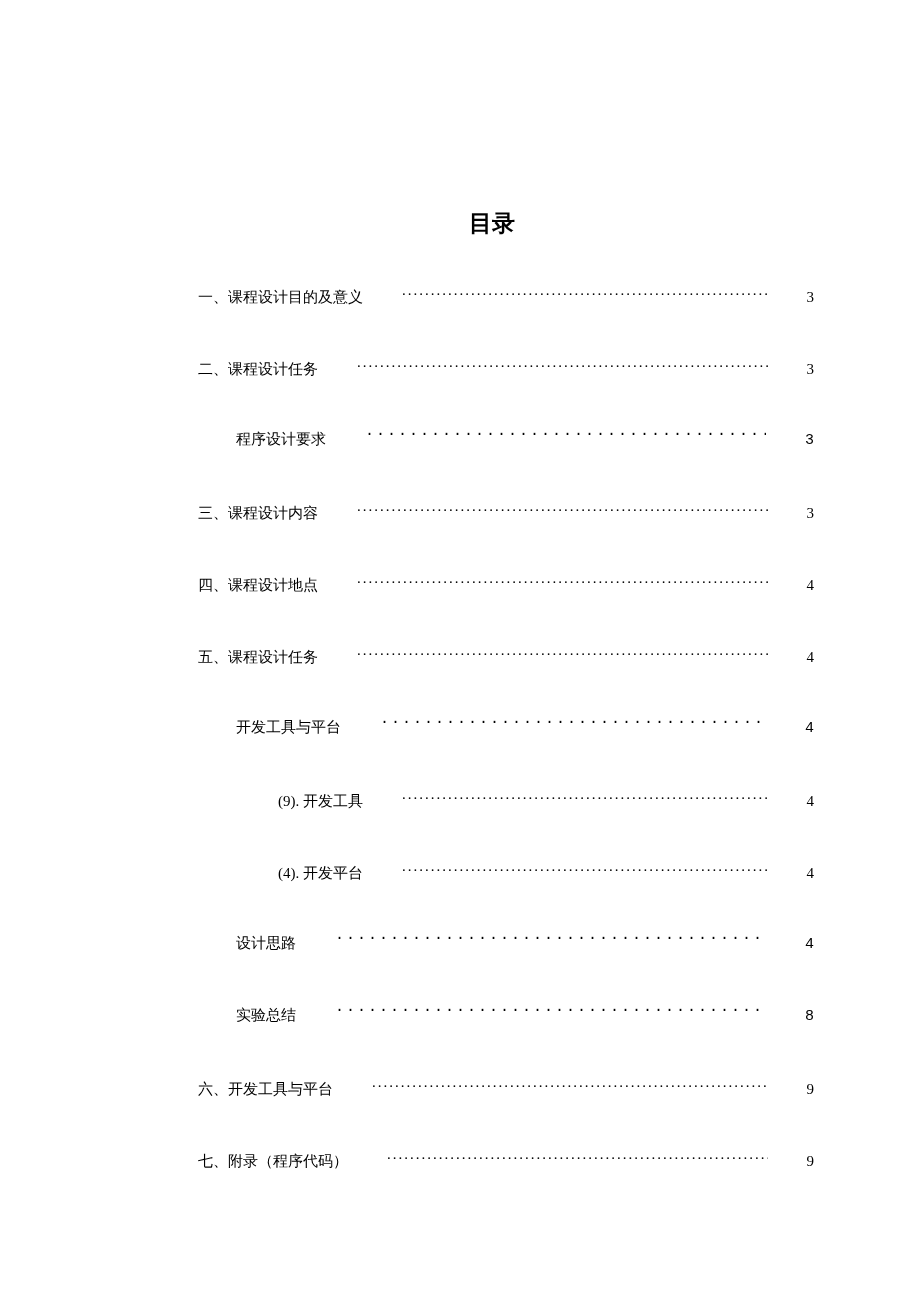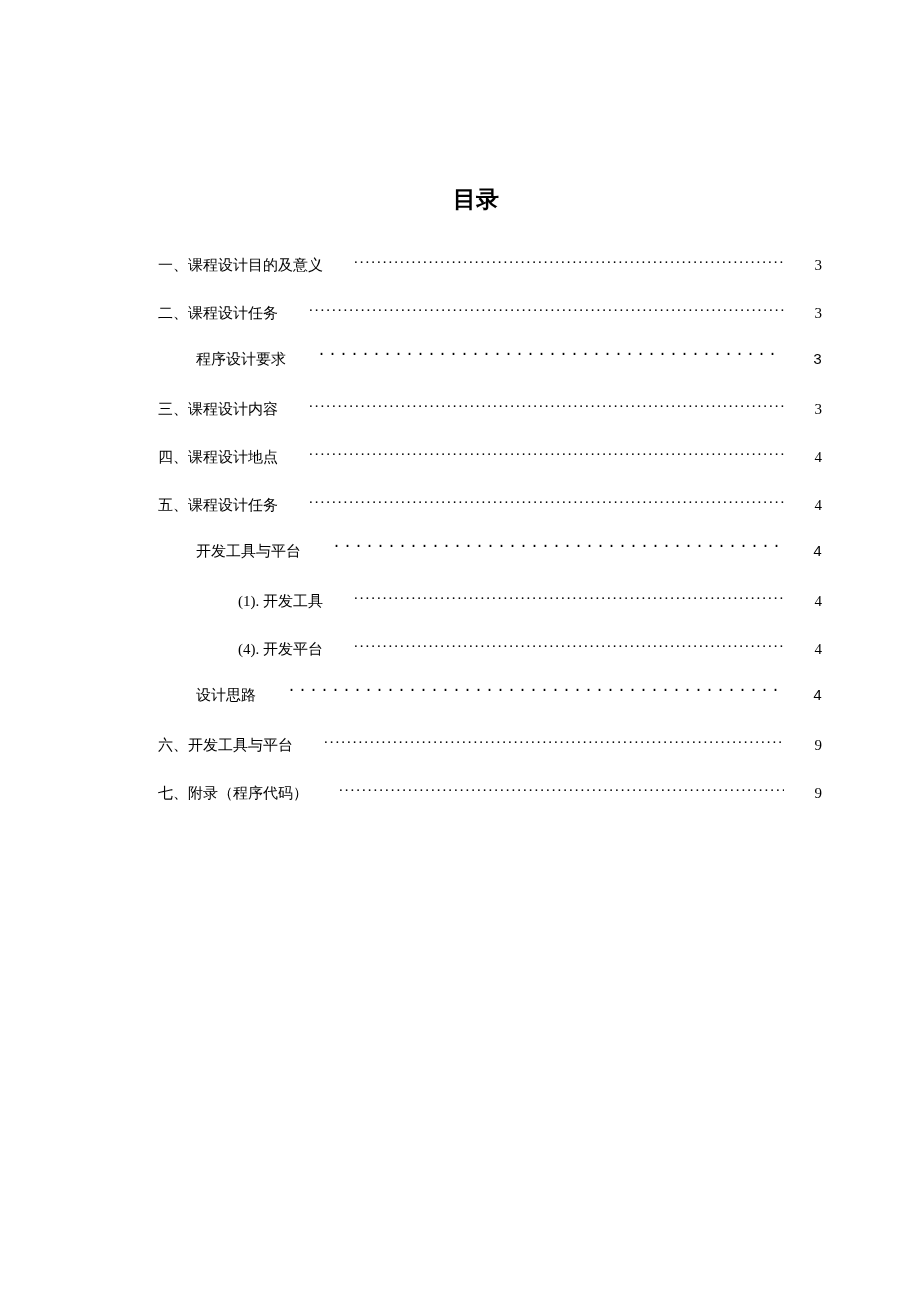--- a/index.html
+++ b/index.html
@@ -1,16 +1,16 @@
 <!DOCTYPE html>
 <html><head>
   <meta charset="utf-8">
   <style>
     * {
-      margin: 8px;
+      margin: 16px;
       padding: 0;
       box-sizing: border-box;
     }
     body {
       background: #ffffff;
       font-family: "SimSun", "宋体", serif;
       width: 920px;
       height: 1302px;
       padding: 160px 90px 0 90px;
       color: #000;
@@ -90,33 +90,38 @@
       <span class="toc-label">五、课程设计任务</span>
       <span class="toc-dots"></span>
       <span class="toc-page">4</span>
     </div>
     <div class="toc-entry indent-1">
       <span class="toc-label">开发工具与平台</span>
       <span class="toc-dots"></span>
       <span class="toc-page">4</span>
     </div>
     <div class="toc-entry indent-2">
-      <span class="toc-label">(1). 开发工具</span>
+      <span class="toc-label">(9). 开发工具</span>
       <span class="toc-dots"></span>
       <span class="toc-page">4</span>
     </div>
     <div class="toc-entry indent-2">
       <span class="toc-label">(4). 开发平台</span>
       <span class="toc-dots"></span>
       <span class="toc-page">4</span>
     </div>
     <div class="toc-entry indent-1">
       <span class="toc-label">设计思路</span>
       <span class="toc-dots"></span>
       <span class="toc-page">4</span>
+    </div>
+    <div class="toc-entry indent-1">
+      <span class="toc-label">实验总结</span>
+      <span class="toc-dots"></span>
+      <span class="toc-page">8</span>
     </div>
     <div class="toc-entry indent-0">
       <span class="toc-label">六、开发工具与平台</span>
       <span class="toc-dots"></span>
       <span class="toc-page">9</span>
     </div>
     <div class="toc-entry indent-0">
       <span class="toc-label">七、附录（程序代码）</span>
       <span class="toc-dots"></span>
       <span class="toc-page">9</span>

